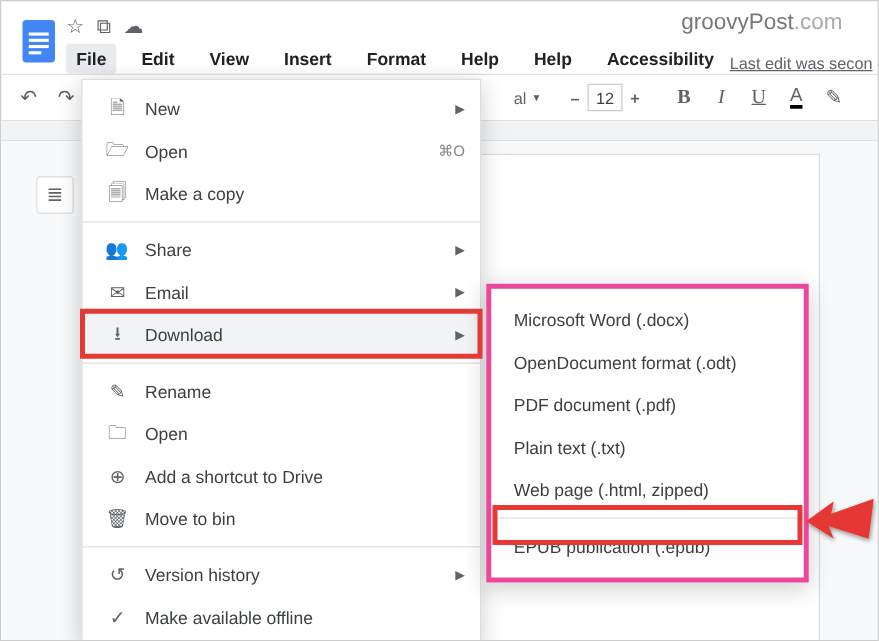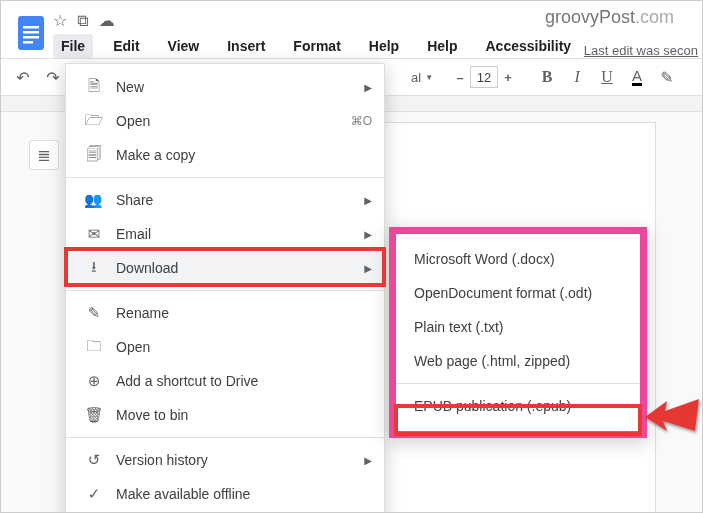--- a/index.html
+++ b/index.html
@@ -155,21 +155,21 @@
     border: 4px solid #e53935;
     pointer-events: none;
     z-index: 30;
   }
   
   .sub-menu {
     position: absolute;
     left: 388px; top: 226px;
     width: 258px;
     background: #fff;
-    border: 7px solid #ec4899;
+    border: 4px solid #ec4899;
     box-shadow: 0 4px 18px rgba(0,0,0,0.2);
     padding: 8px 0;
     z-index: 20;
   }
   .sub-menu .si {
     display:flex; align-items:center;
     height: 34px;
     padding: 0 18px;
     font-size:14px;
     color:#3c4043;
@@ -306,20 +306,21 @@
     </div>
     <div class="mi">
       <span class="icon">✓</span>
       <span>Make available offline</span>
     </div>
   </div>
 
 <div class="sub-menu" id="sub-menu">
     <div class="si">Microsoft Word (.docx)</div>
     <div class="si">OpenDocument format (.odt)</div>
+    <div class="si">PDF document (.pdf)</div>
     <div class="si">Plain text (.txt)</div>
     <div class="si">Web page (.html, zipped)</div>
     <div class="sep"></div>
     <div class="si">EPUB publication (.epub)</div>
   </div>
 
 <div class="red-box" style="left:63px; top:246px; width:322px; height:40px;"></div>
 <div class="red-box" style="left:393px; top:403px; width:248px; height:32px;"></div>
 
 <svg class="arrow-annot" viewBox="0 0 70 60">

